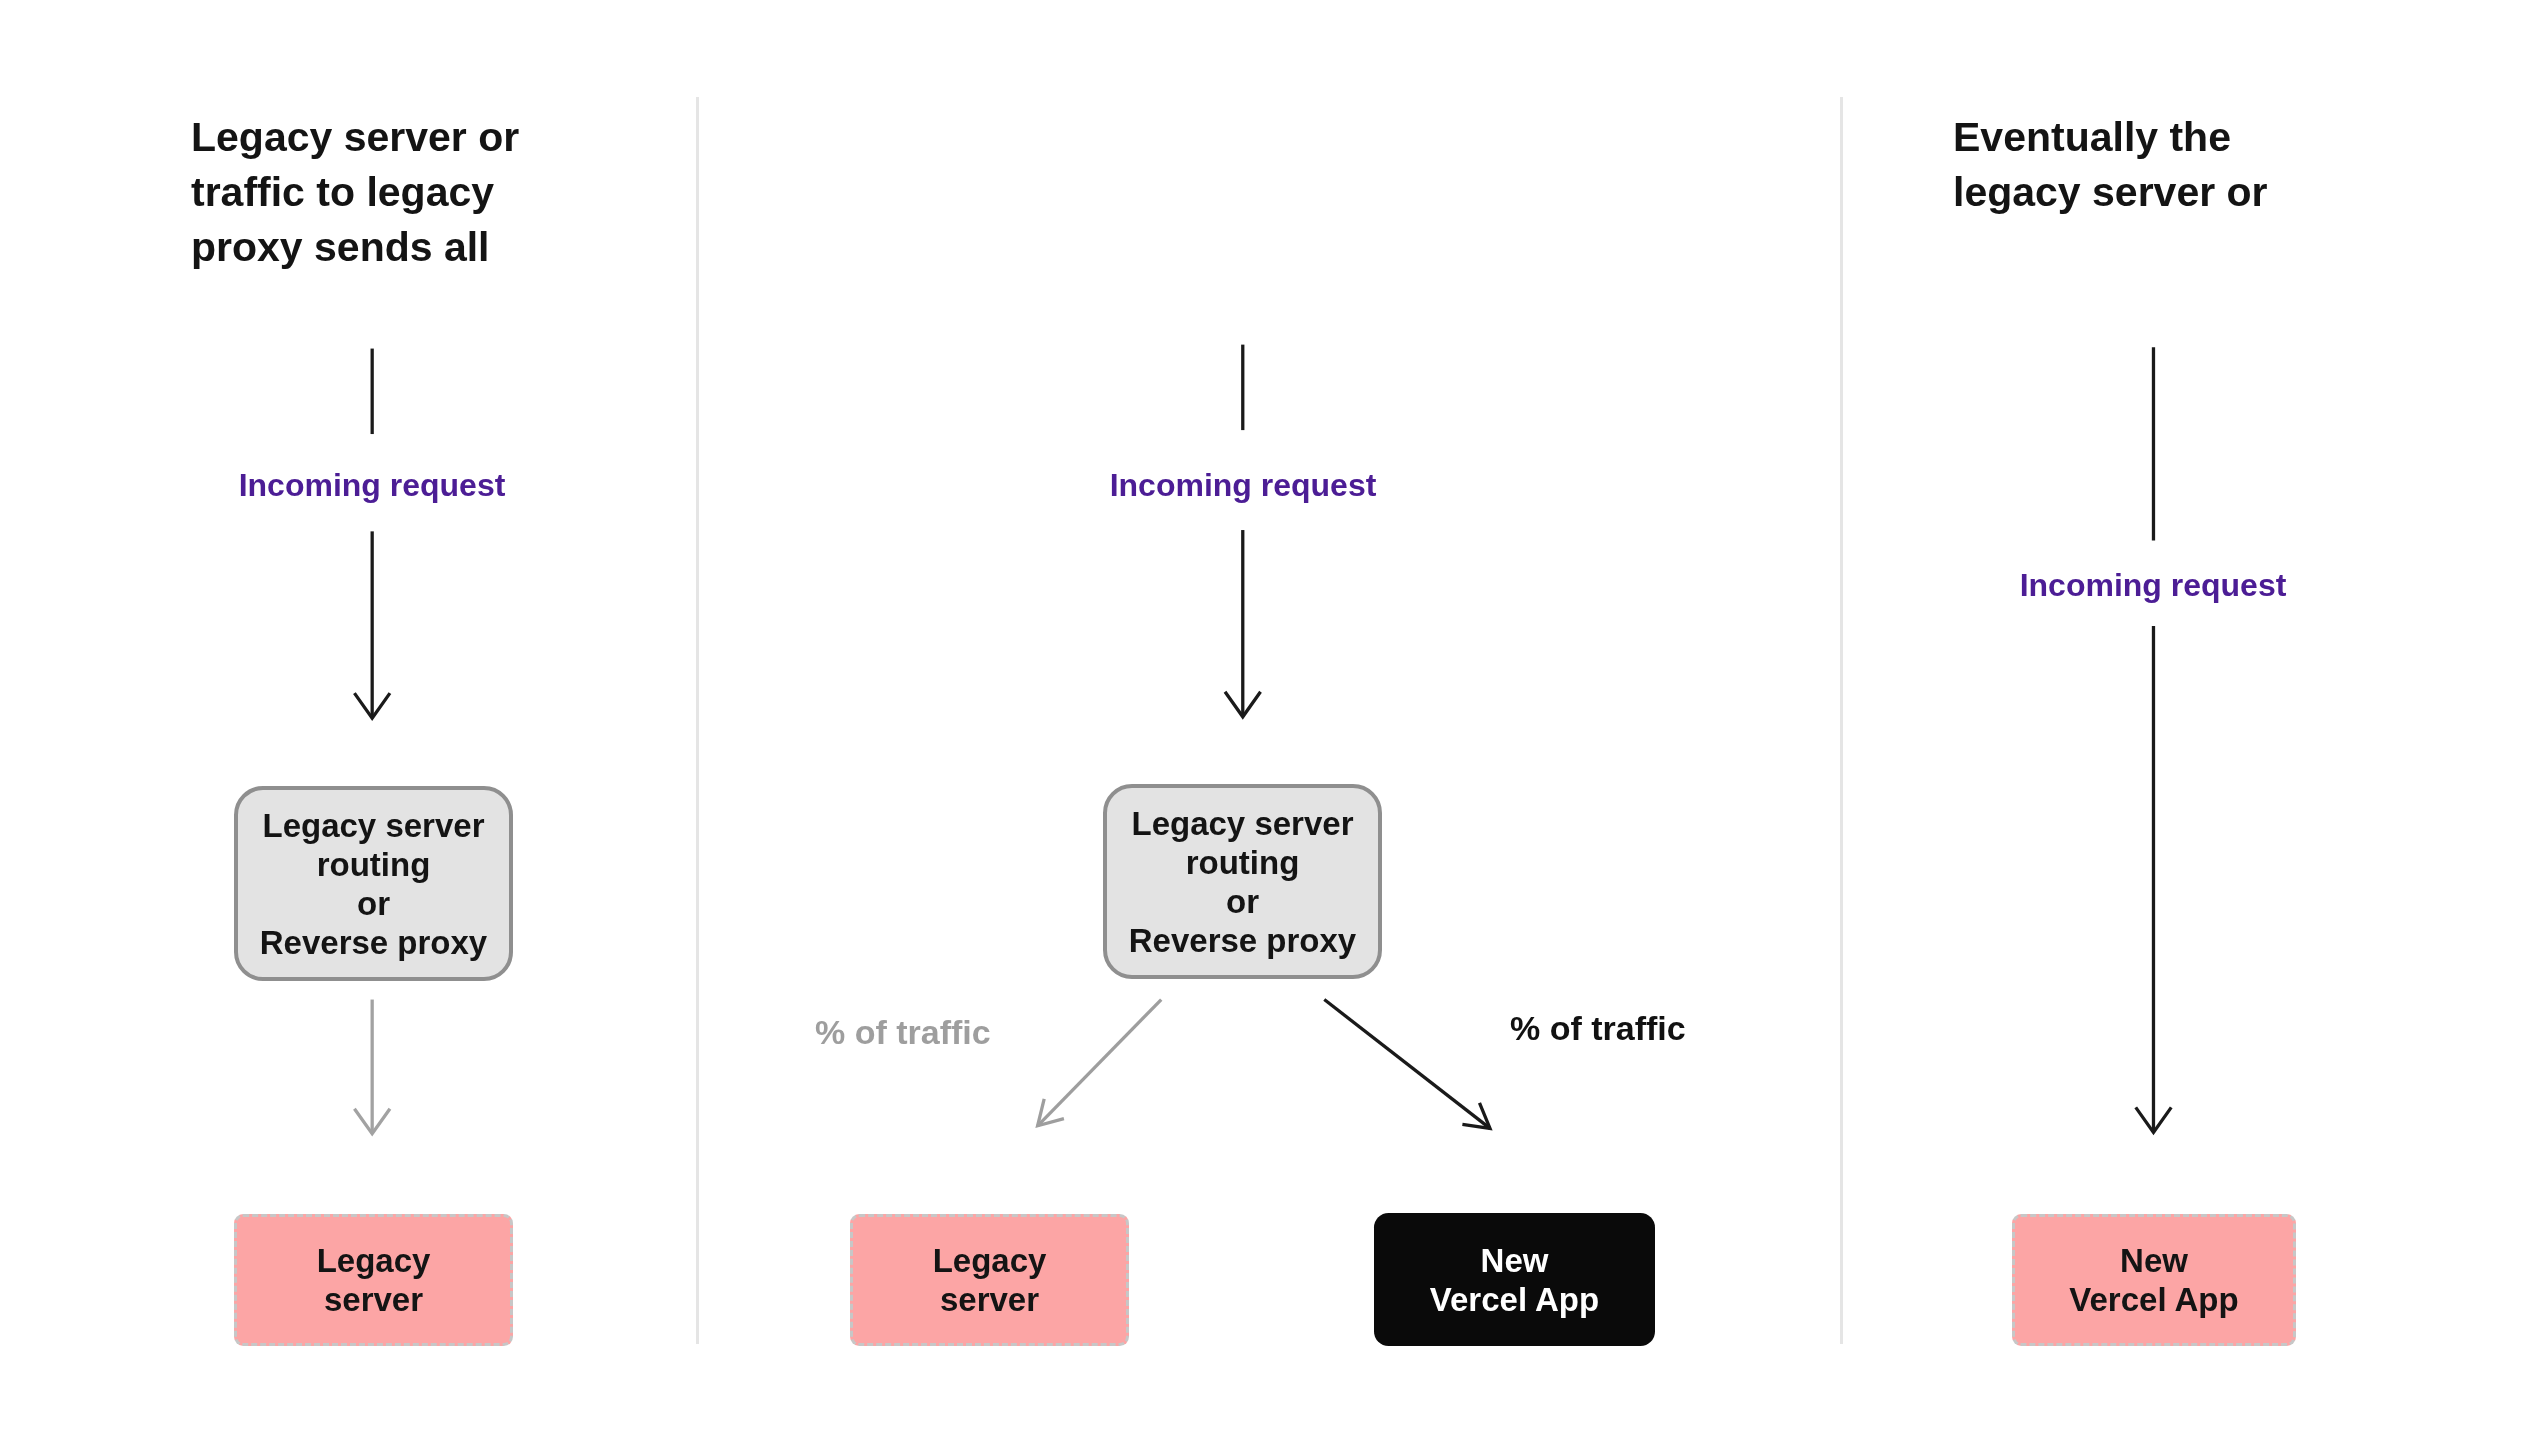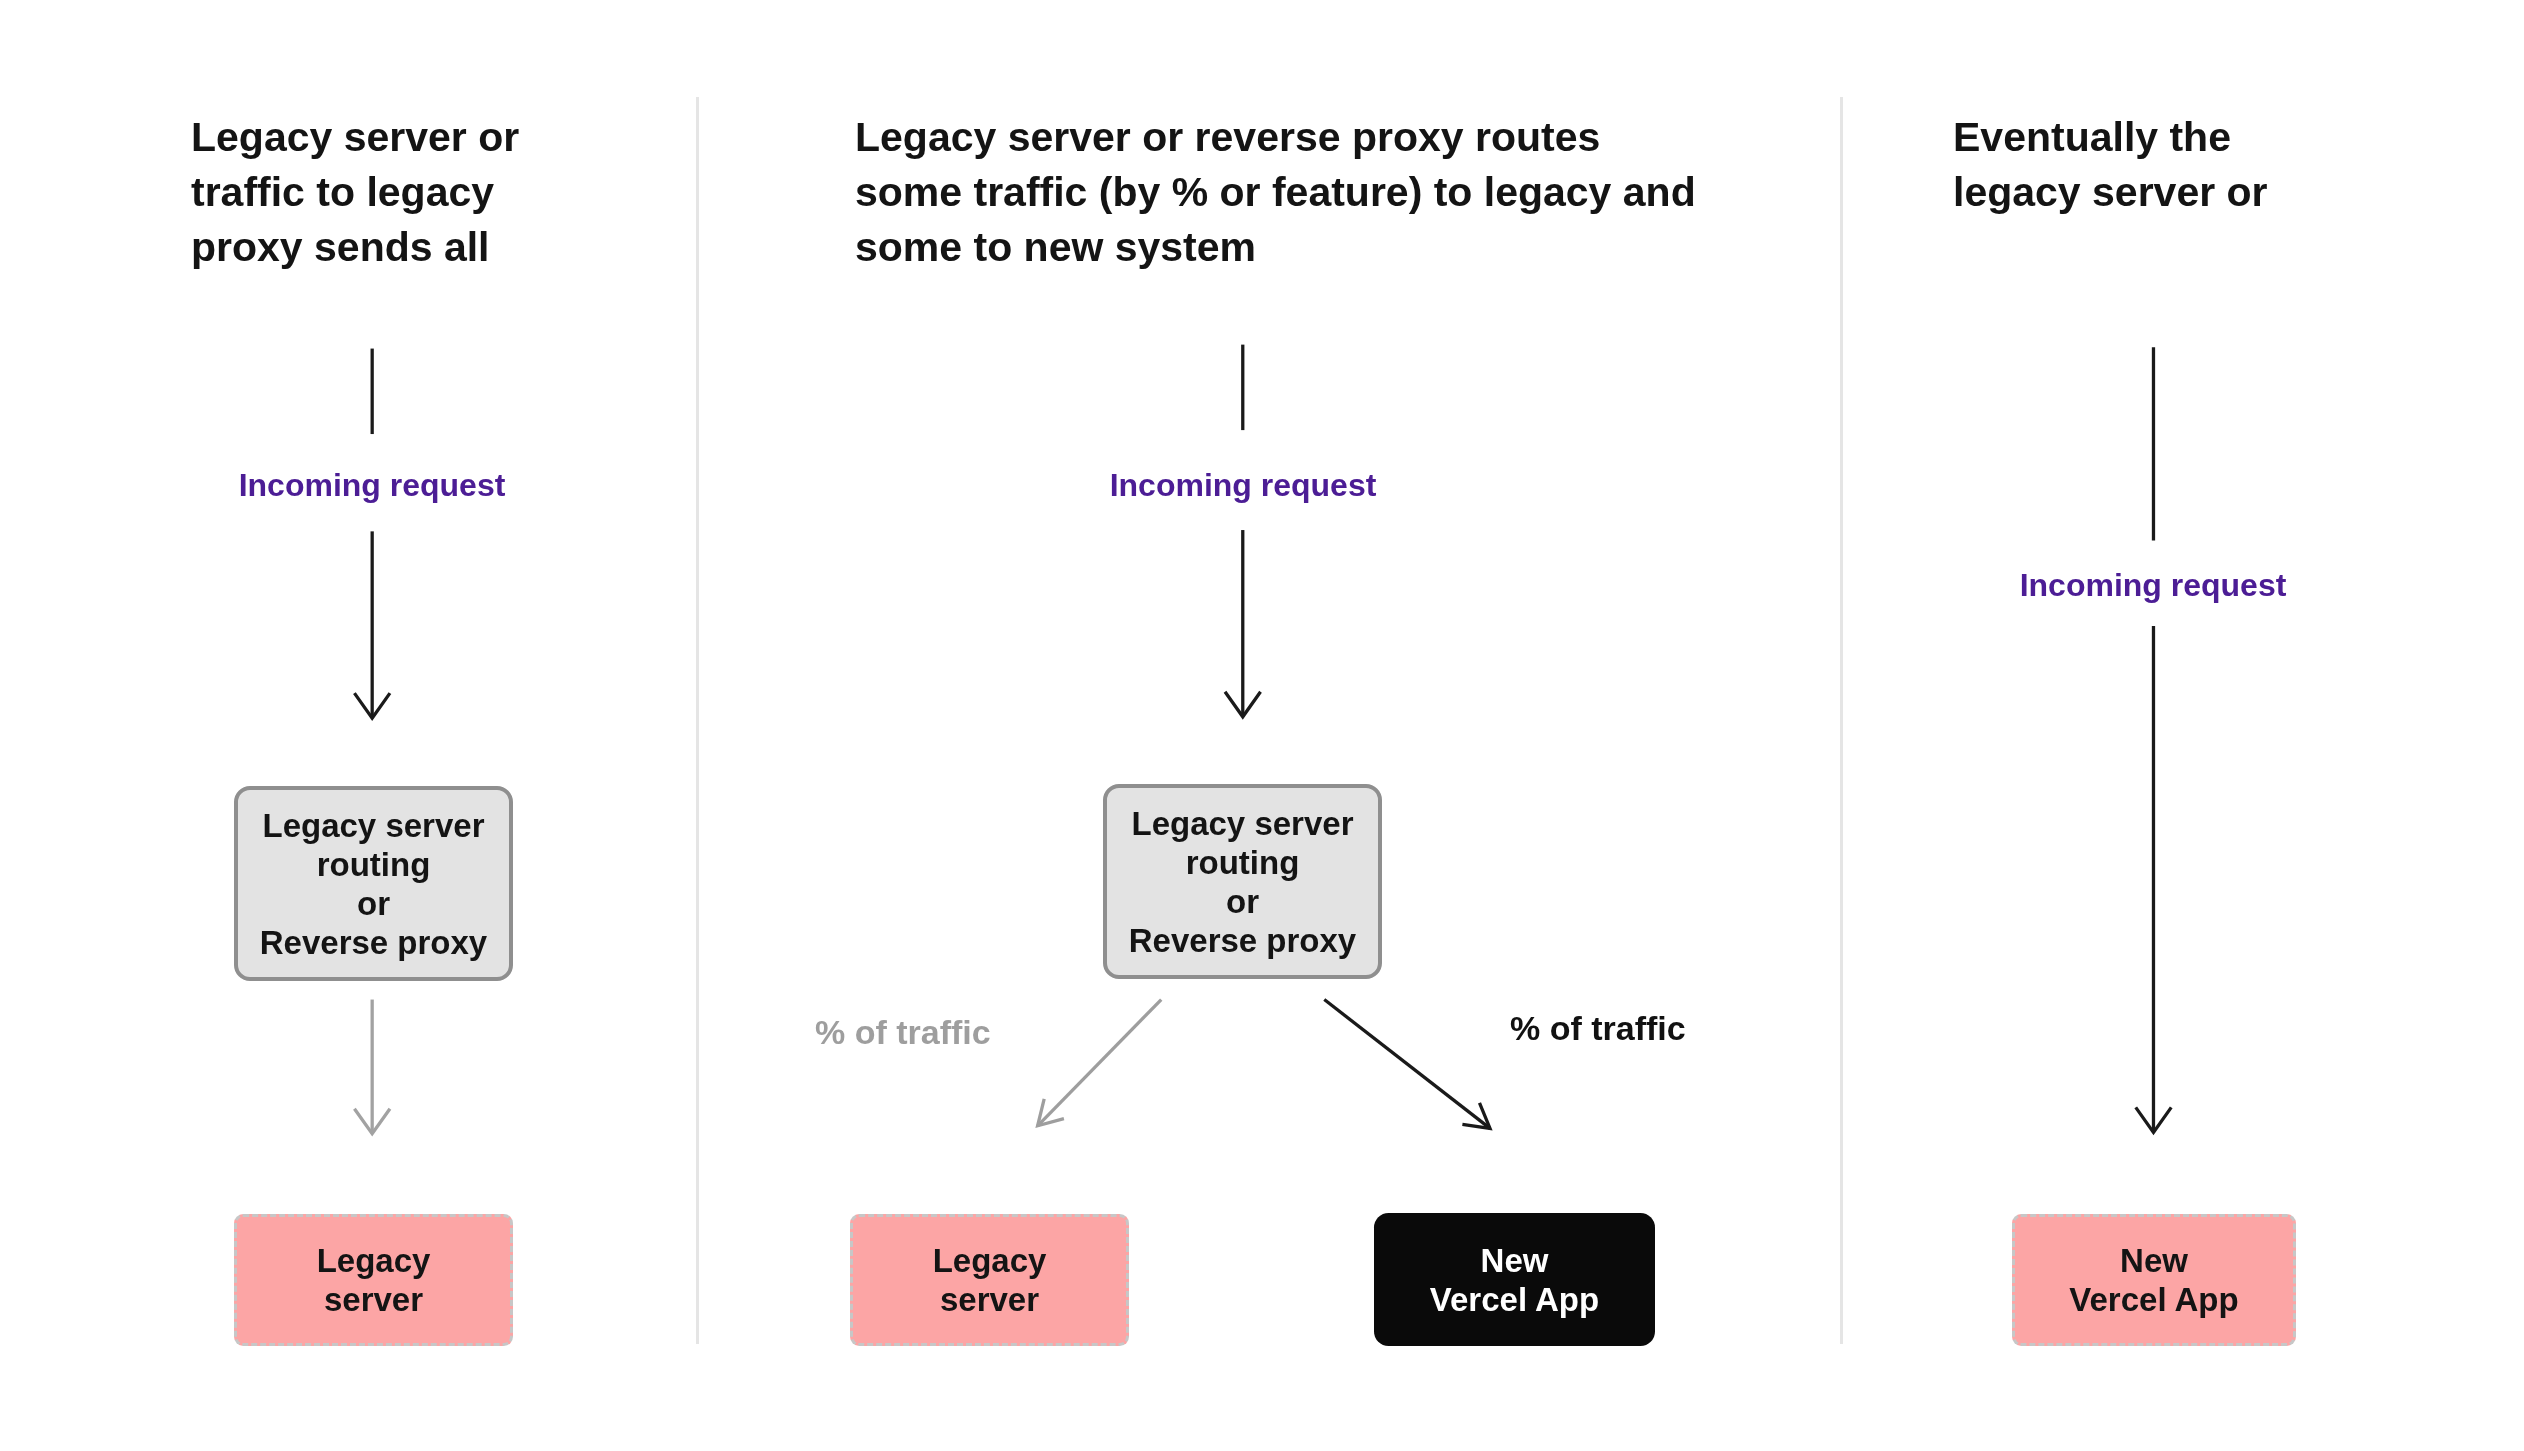--- a/index.html
+++ b/index.html
@@ -9,21 +9,21 @@
 
   .divider { position: absolute; top: 97px; width: 3.3px; height: 1247px; background: #e5e5e5; }
 
   .heading { position: absolute; font-size: 41px; font-weight: 700; line-height: 55px; color: #141414; letter-spacing: 0; white-space: nowrap; }
 
   .flow-label { position: absolute; transform: translateX(-50%); font-size: 32px; font-weight: 600; line-height: 45px; height: 45px; color: #4c1d95; white-space: nowrap; }
 
   .node { position: absolute; display: flex; flex-direction: column; align-items: center; justify-content: center; text-align: center; border-radius: 16px; }
   .node .line { font-size: 33px; font-weight: 700; line-height: 39px; color: #141414; white-space: nowrap; }
 
-  .router-box { width: 279px; height: 195px; background: #e3e3e3; border: 4px solid #8f8f8f; border-radius: 16px; }
+  .router-box { width: 279px; height: 195px; background: #e3e3e3; border: 4px solid #8f8f8f; border-radius: 29px; }
   .dashed-box { background: #fca5a5; border: 3.3px dashed #c7c7c7; border-radius: 9.2px; }
   .black-box  { background: #0a0a0a; border-radius: 14.5px; }
   .black-box .line { color: #ffffff; }
 
   .traffic-label { position: absolute; font-size: 34px; font-weight: 700; line-height: 43px; white-space: nowrap; }
   .traffic-label.muted { color: #9e9e9e; }
   .traffic-label.strong { color: #111111; }
 
   svg.wires { position: absolute; left: 0; top: 0; width: 2525px; height: 1452px; }
   svg.wires * { vector-effect: none; }
@@ -76,25 +76,20 @@
     <div class="line">routing</div>
     <div class="line">or</div>
     <div class="line">Reverse proxy</div>
   </div>
 
   <div class="node dashed-box" style="left:234px; top:1214px; width:279px; height:132px">
     <div class="line">Legacy</div>
     <div class="line">server</div>
   </div>
 
-  <div class="heading" style="left:855px; top:110px">
-    <div>Legacy server or reverse proxy routes</div>
-    <div>some traffic (by % or feature) to legacy and</div>
-    <div>some to new system</div>
-  </div>
 
   <div class="flow-label" style="left:1243px; top:463px">Incoming request</div>
 
   <div class="node router-box" style="left:1103px; top:784px">
     <div class="line">Legacy server</div>
     <div class="line">routing</div>
     <div class="line">or</div>
     <div class="line">Reverse proxy</div>
   </div>
 

